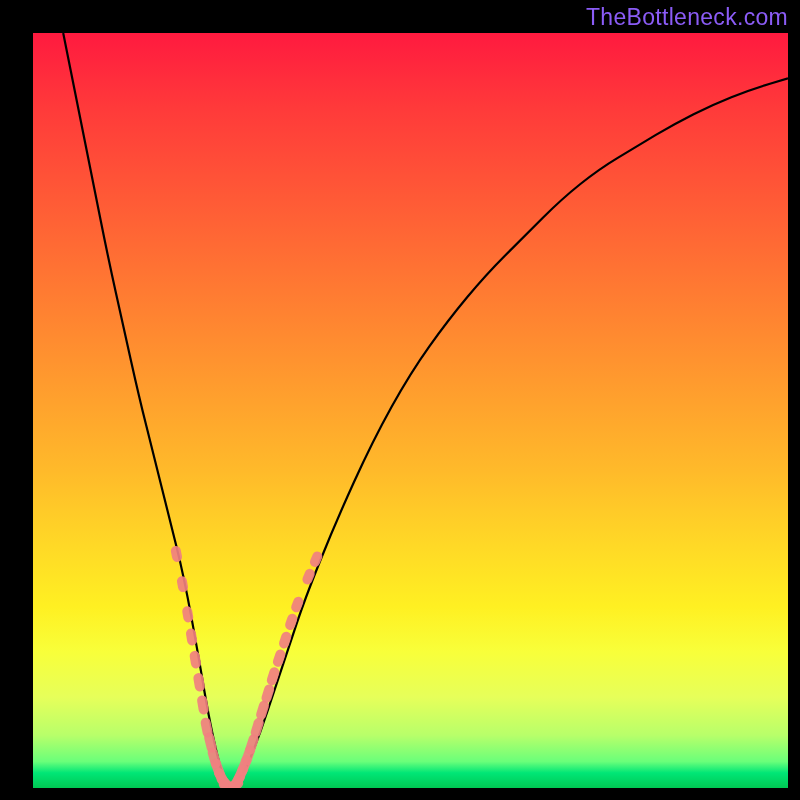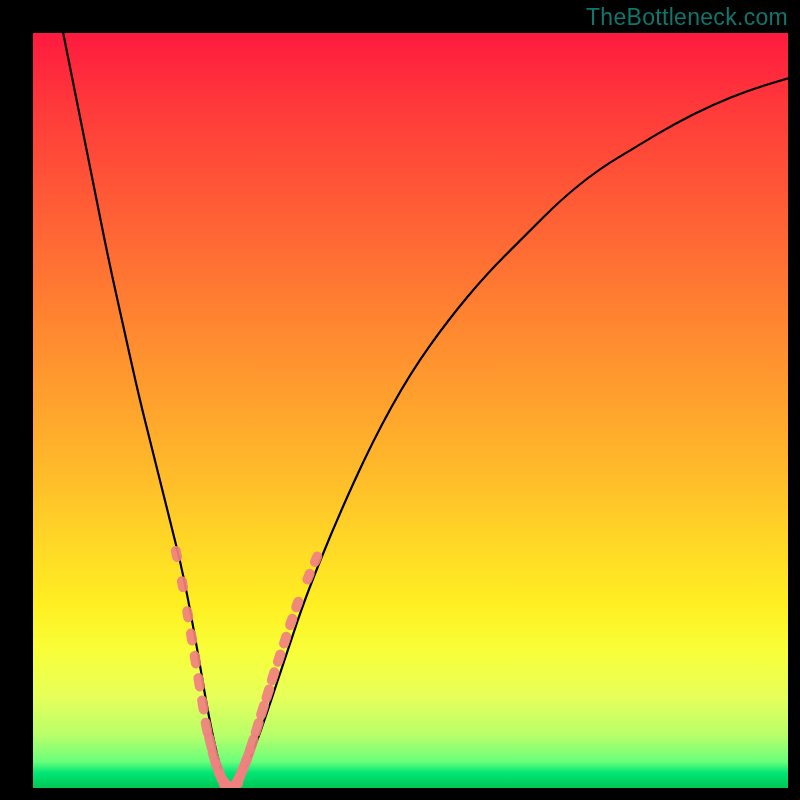--- a/index.html
+++ b/index.html
@@ -45,21 +45,21 @@
     position: absolute;
     left: 0;
     top: 0;
     width: 755px;
     height: 755px;
   }
   .watermark {
     position: absolute;
     top: 4px;
     right: 12px;
-    color: #0f766e;
+    color: #8b5cf6;
     font-size: 23px;
     font-weight: 500;
     letter-spacing: 0.3px;
   }
 </style>
 </head>
 <body>
 
 <div class="frame">
 

